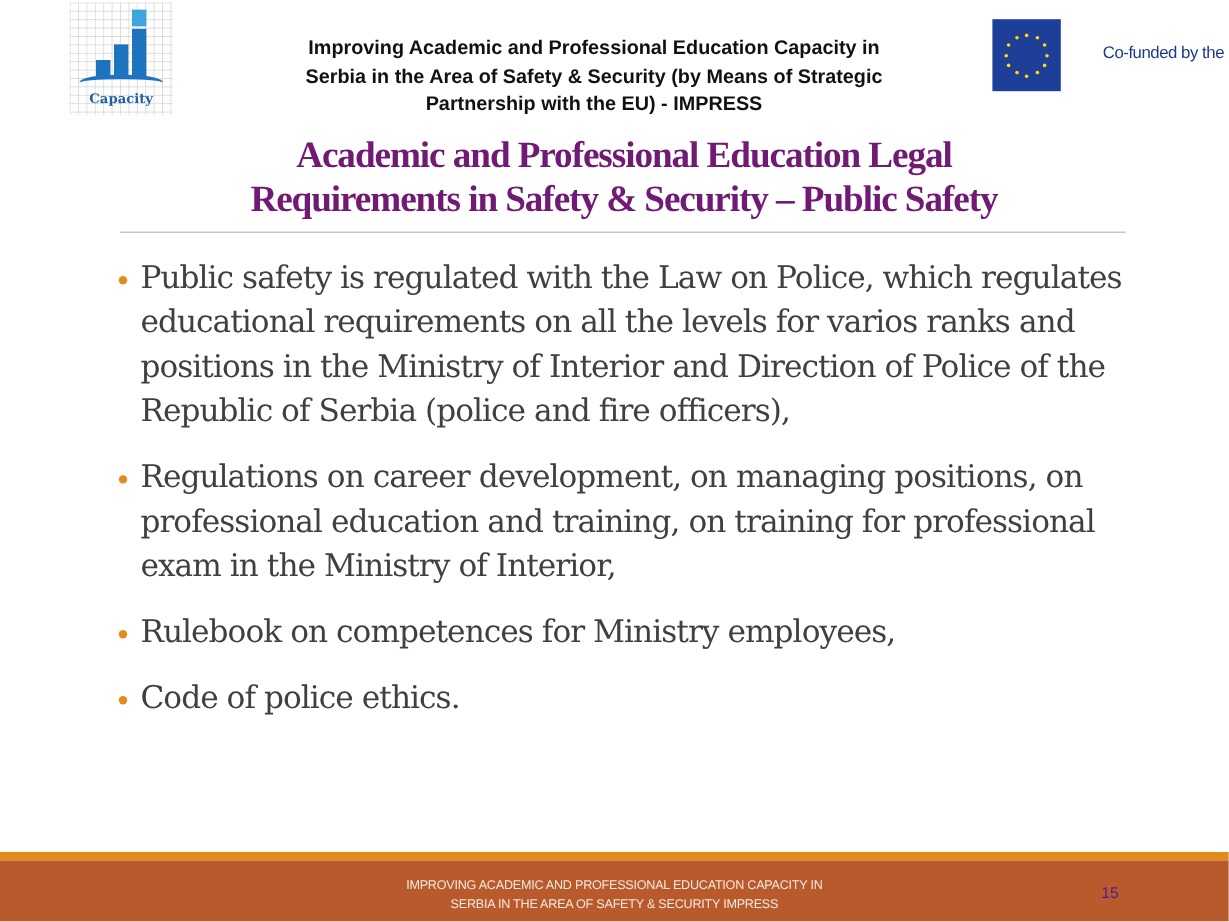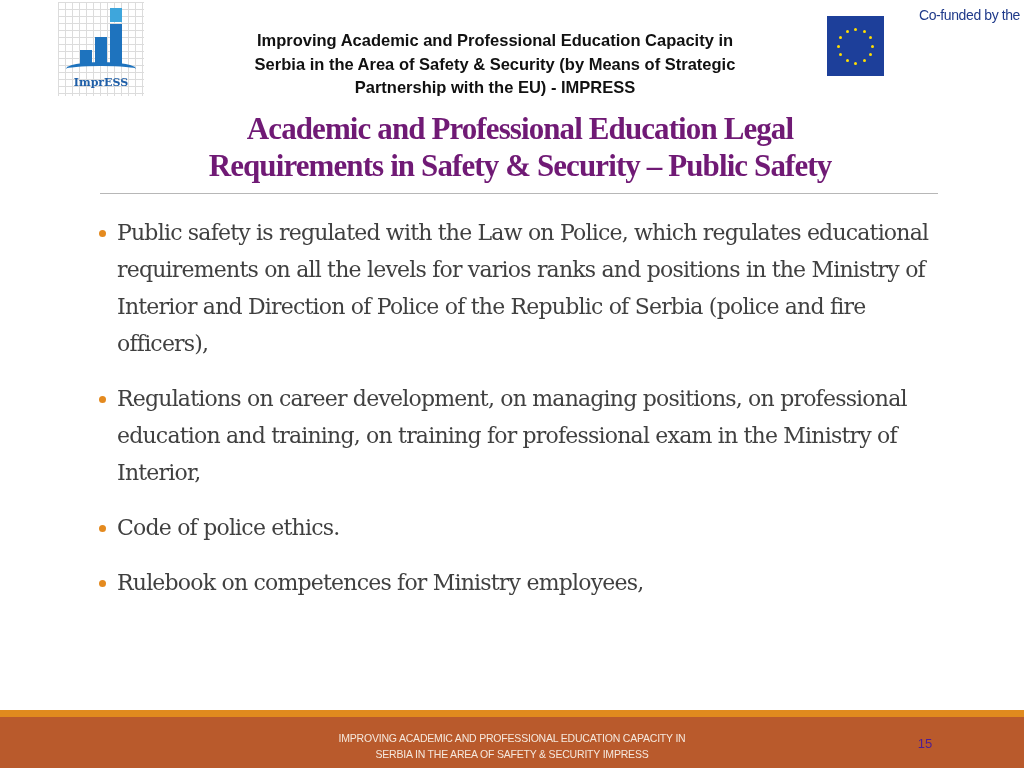--- a/index.html
+++ b/index.html
@@ -35,41 +35,41 @@
     font-weight: bold; font-size: 16.5px; line-height: 23.5px; color: #111;
   }
 
   .eu-flag {
     position: absolute; left: 827px; top: 16px; width: 57px; height: 60px; background: #1d3f9a;
   }
   .eu-flag .star {
     position: absolute; width: 3px; height: 3px; background: #ffde00; border-radius: 50%;
   }
   .eu-text {
-    position: absolute; left: 890px; top: 5px; width: 130px;
+    position: absolute; left: 890px; top: 33px; width: 130px;
     text-align: right; font-family: "Liberation Sans", sans-serif;
     font-size: 14px; line-height: 21px; color: #1f3a8a; letter-spacing: -0.4px;
   }
 
   
   .slide-title {
     position: absolute; left: 100px; top: 110px; width: 840px;
     text-align: center; font-family: "Liberation Serif", serif;
     font-weight: bold; font-size: 31px; line-height: 37px; color: #701a75;
     letter-spacing: -0.9px;
   }
   .title-rule {
     position: absolute; left: 100px; top: 193px; width: 838px; height: 1px; background: #b7b7b7;
   }
 
   
   .bullets { position: absolute; left: 98px; top: 214px; width: 860px; list-style: none; }
   .bullets li {
     position: relative; padding-left: 19px;
-    font-family: "DejaVu Serif", serif; font-size: 22px; line-height: 37px;
+    font-family: "DejaVu Serif", serif; font-size: 26px; line-height: 37px;
     color: #404040; letter-spacing: -0.8px;
     margin-bottom: 18px;
   }
   .bullets li .dot {
     position: absolute; left: 1px; top: 16px; width: 7px; height: 7px;
     border-radius: 50%; background: #e48a1f;
   }
 
   
   .footer-orange { position: absolute; left: 0; top: 710px; width: 1024px; height: 7px; background: #e08a1e; }
@@ -86,21 +86,21 @@
 </style>
 </head>
 <body>
 
 <div class="logo-left">
   <div class="bar b1"></div>
   <div class="bar b2"></div>
   <div class="bar b3"></div>
   <div class="bar b4"></div>
   <div class="arc"></div>
-  <div class="logo-text">ImprESS</div>
+  <div class="logo-text">Capacity</div>
 </div>
 
 <div class="project-title">
   <div>Improving Academic and Professional Education Capacity in</div>
   <div>Serbia in the Area of Safety &amp; Security (by Means of Strategic</div>
   <div>Partnership with the EU) - IMPRESS</div>
 </div>
 
 <div class="eu-flag" id="euflag">
     <div class="star" style="left: 27px; top: 11.5px;"></div>
@@ -130,25 +130,25 @@
   <li>
     <span class="dot"></span>
     <span>Public safety is regulated with the Law on Police, which regulates educational requirements on all the levels for varios ranks and positions in the Ministry of Interior and Direction of Police of the Republic of Serbia (police and fire officers),</span>
   </li>
   <li>
     <span class="dot"></span>
     <span>Regulations on career development, on managing positions, on professional education and training, on training for professional exam in the Ministry of Interior,</span>
   </li>
   <li>
     <span class="dot"></span>
-    <span>Code of police ethics.</span>
+    <span>Rulebook on competences for Ministry employees,</span>
   </li>
   <li>
     <span class="dot"></span>
-    <span>Rulebook on competences for Ministry employees,</span>
+    <span>Code of police ethics.</span>
   </li>
 </ul>
 
 <div class="footer-orange"></div>
 <div class="footer-band"></div>
 <div class="footer-text">
   <div>IMPROVING ACADEMIC AND PROFESSIONAL EDUCATION CAPACITY IN</div>
   <div>SERBIA IN THE AREA OF SAFETY &amp; SECURITY IMPRESS</div>
 </div>
 <div class="page-num">15</div>

